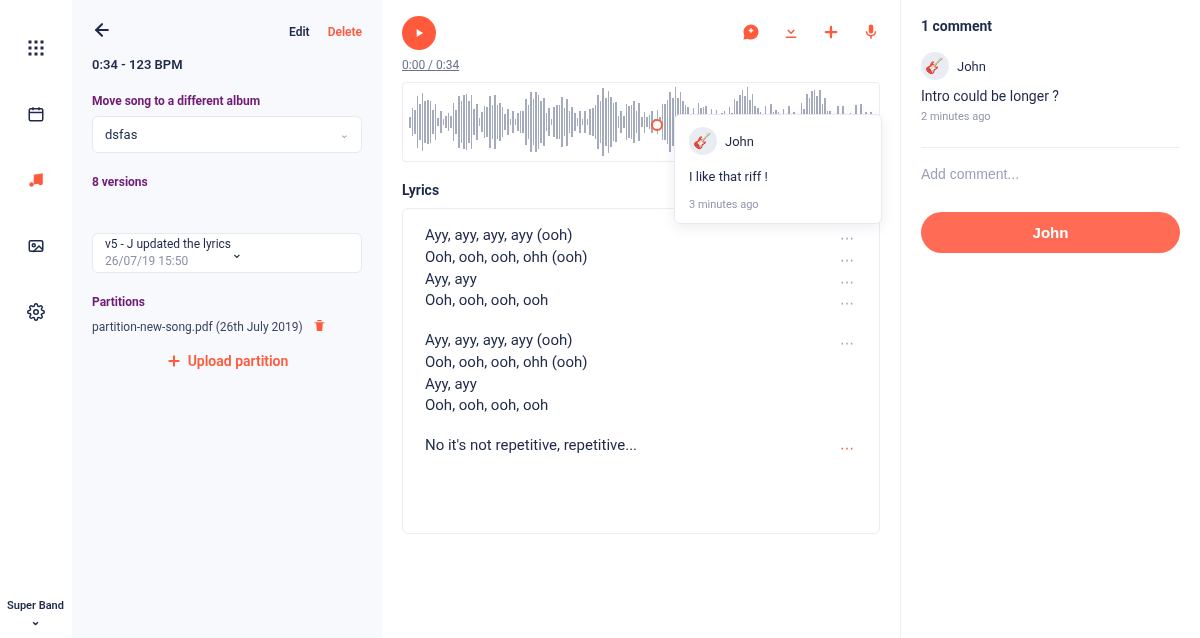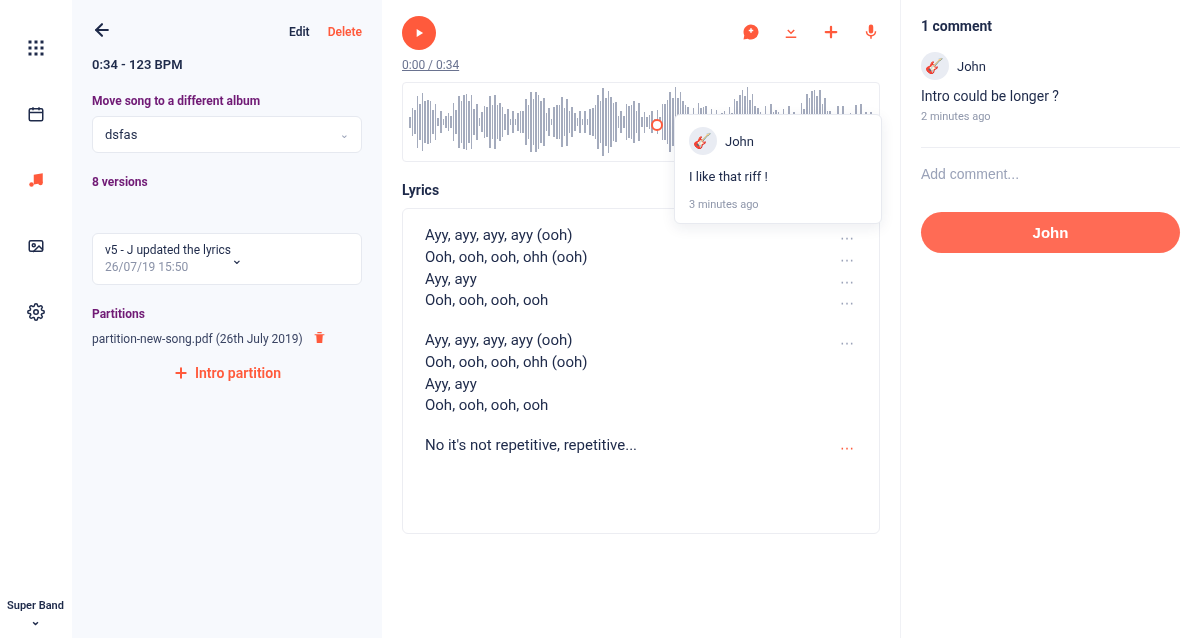--- a/index.html
+++ b/index.html
@@ -80,21 +80,21 @@
     justify-content:space-between;
     align-items:center;
     cursor:pointer;
     margin-bottom: 22px;
   }
   .select .chev { color:#9aa2b8; font-size:11px;}
   .version-box {
     background:#fff;
     border:1px solid #e6e9f0;
     border-radius:6px;
-    padding:8px 12px;
+    padding:2px 12px;
     display:flex;
     align-items:center;
     cursor:pointer;
     margin-bottom: 22px;
     margin-top: 44px;
   }
   .version-box .vtext { font-size:12px; line-height:1.4;}
   .version-box .vdate { color:#8a92a8;}
   .partition-line { font-size:12px; color:#3a4463; display:flex; align-items:center; gap:10px; margin-top:10px;}
   .trash { color:#ff5a3c; cursor:pointer; }
@@ -327,21 +327,21 @@
       <svg width="13" height="13" viewBox="0 0 24 24" fill="currentColor">
           <path d="M3 6h18v2H3zM8 2h8v2H8zM6 8h12l-1 14H7z"></path>
         </svg>
     </span>
   </div>
   <div class="upload-row">
     <svg width="16" height="16" viewBox="0 0 24 24" fill="none" stroke="currentColor" stroke-width="3" stroke-linecap="round">
         <line x1="12" y1="5" x2="12" y2="19"></line>
         <line x1="5" y1="12" x2="19" y2="12"></line>
       </svg>
-    <span>Intro partition</span>
+    <span>Upload partition</span>
   </div>
 </aside>
 
 <main class="center">
   <div class="player-row">
     <div class="play-btn">
       <svg width="14" height="14" viewBox="0 0 24 24">
           <path d="M8 5v14l11-7z"></path>
         </svg>
     </div>

